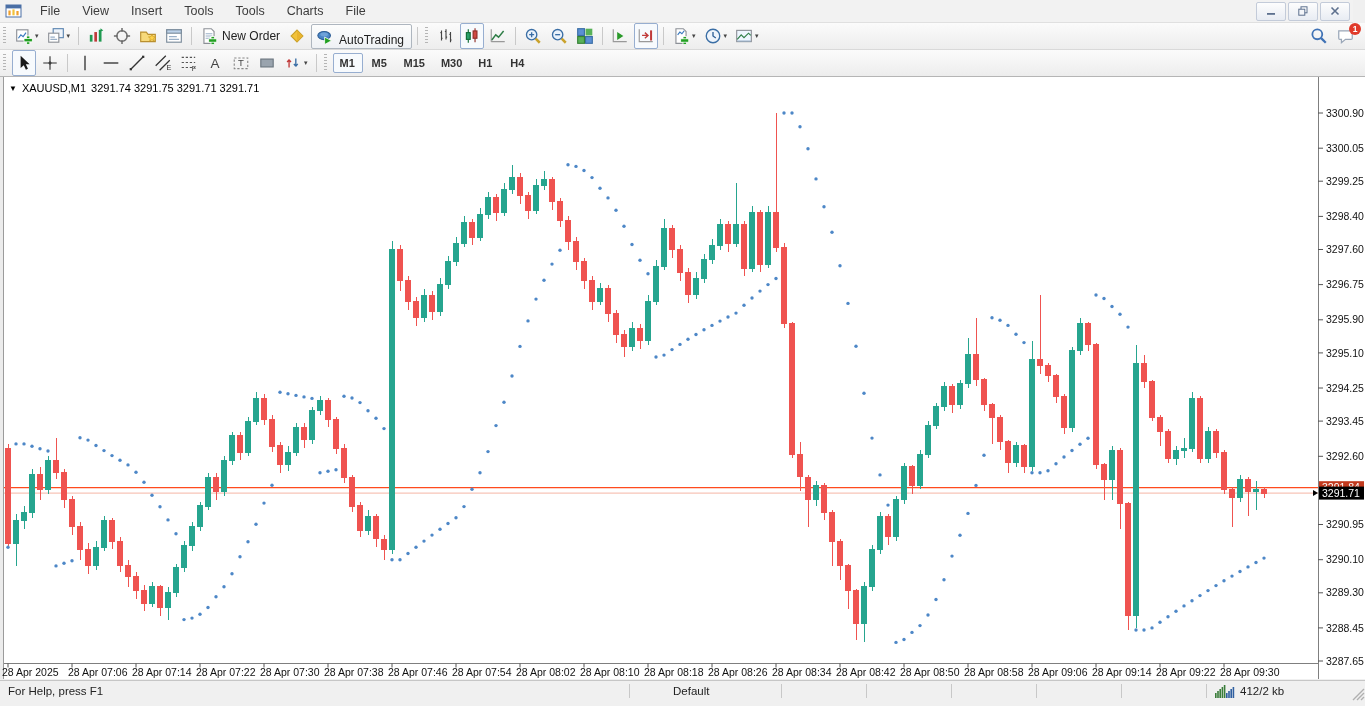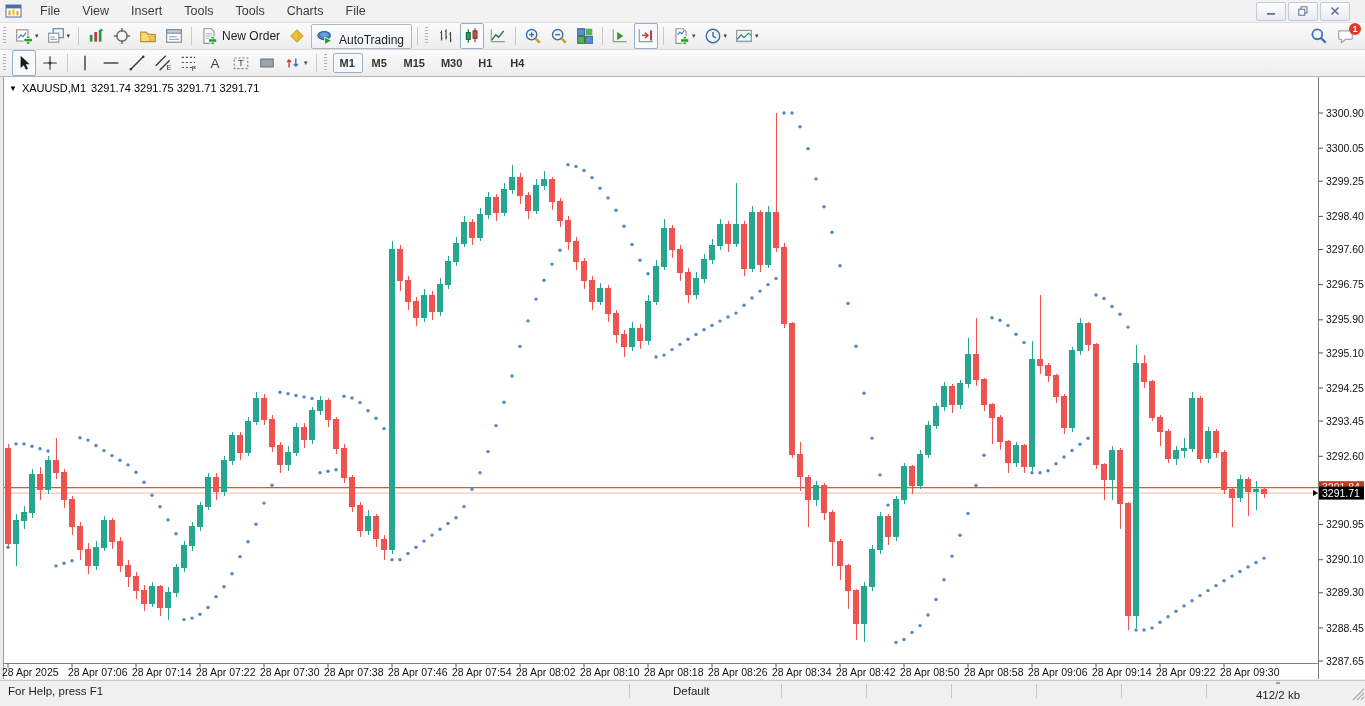--- a/index.html
+++ b/index.html
@@ -37,21 +37,21 @@
 
   #gap-strip{position:absolute;top:679px;left:0;width:1365px;height:7px;background:#f0f0f0;}
 
   
   #statusbar{position:absolute;top:680px;left:0;width:1365px;height:20px;background:#f0f0f0;border-top:1px solid #c6c6c6;display:flex;align-items:center;font-size:11.5px;color:#222;}
   .sb-cell{height:100%;display:flex;align-items:center;padding:0 8px;}
   .sb-div{width:1px;height:14px;background:#c8c8c8;}
   #sb-help{flex:1;}
   #sb-profile{width:100px;margin-left:35px;}
   .sb-empty{width:68px;}
-  #sb-conn{width:126px;gap:5px;flex-direction:column;}
+  #sb-conn{width:126px;gap:5px;}
   #sb-grip{width:16px;height:100%;display:flex;align-items:flex-end;justify-content:flex-end;}
   svg{display:block;}
 </style>
 </head>
 <body>
 
 <div id="app">
 
   <div id="menubar">
     <span id="app-icon">

